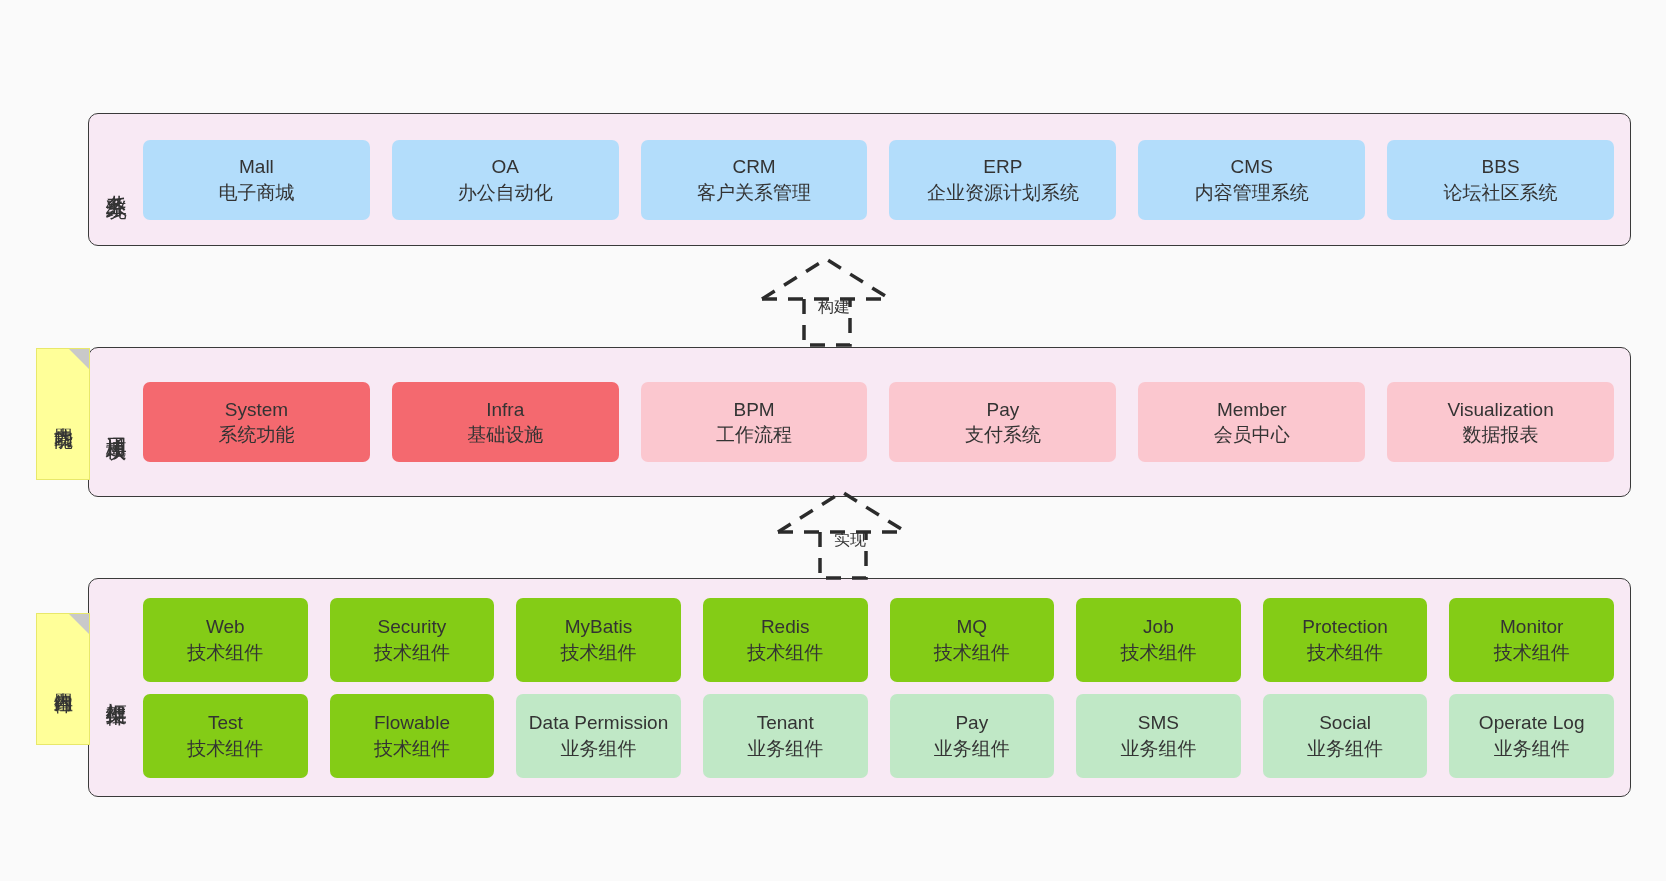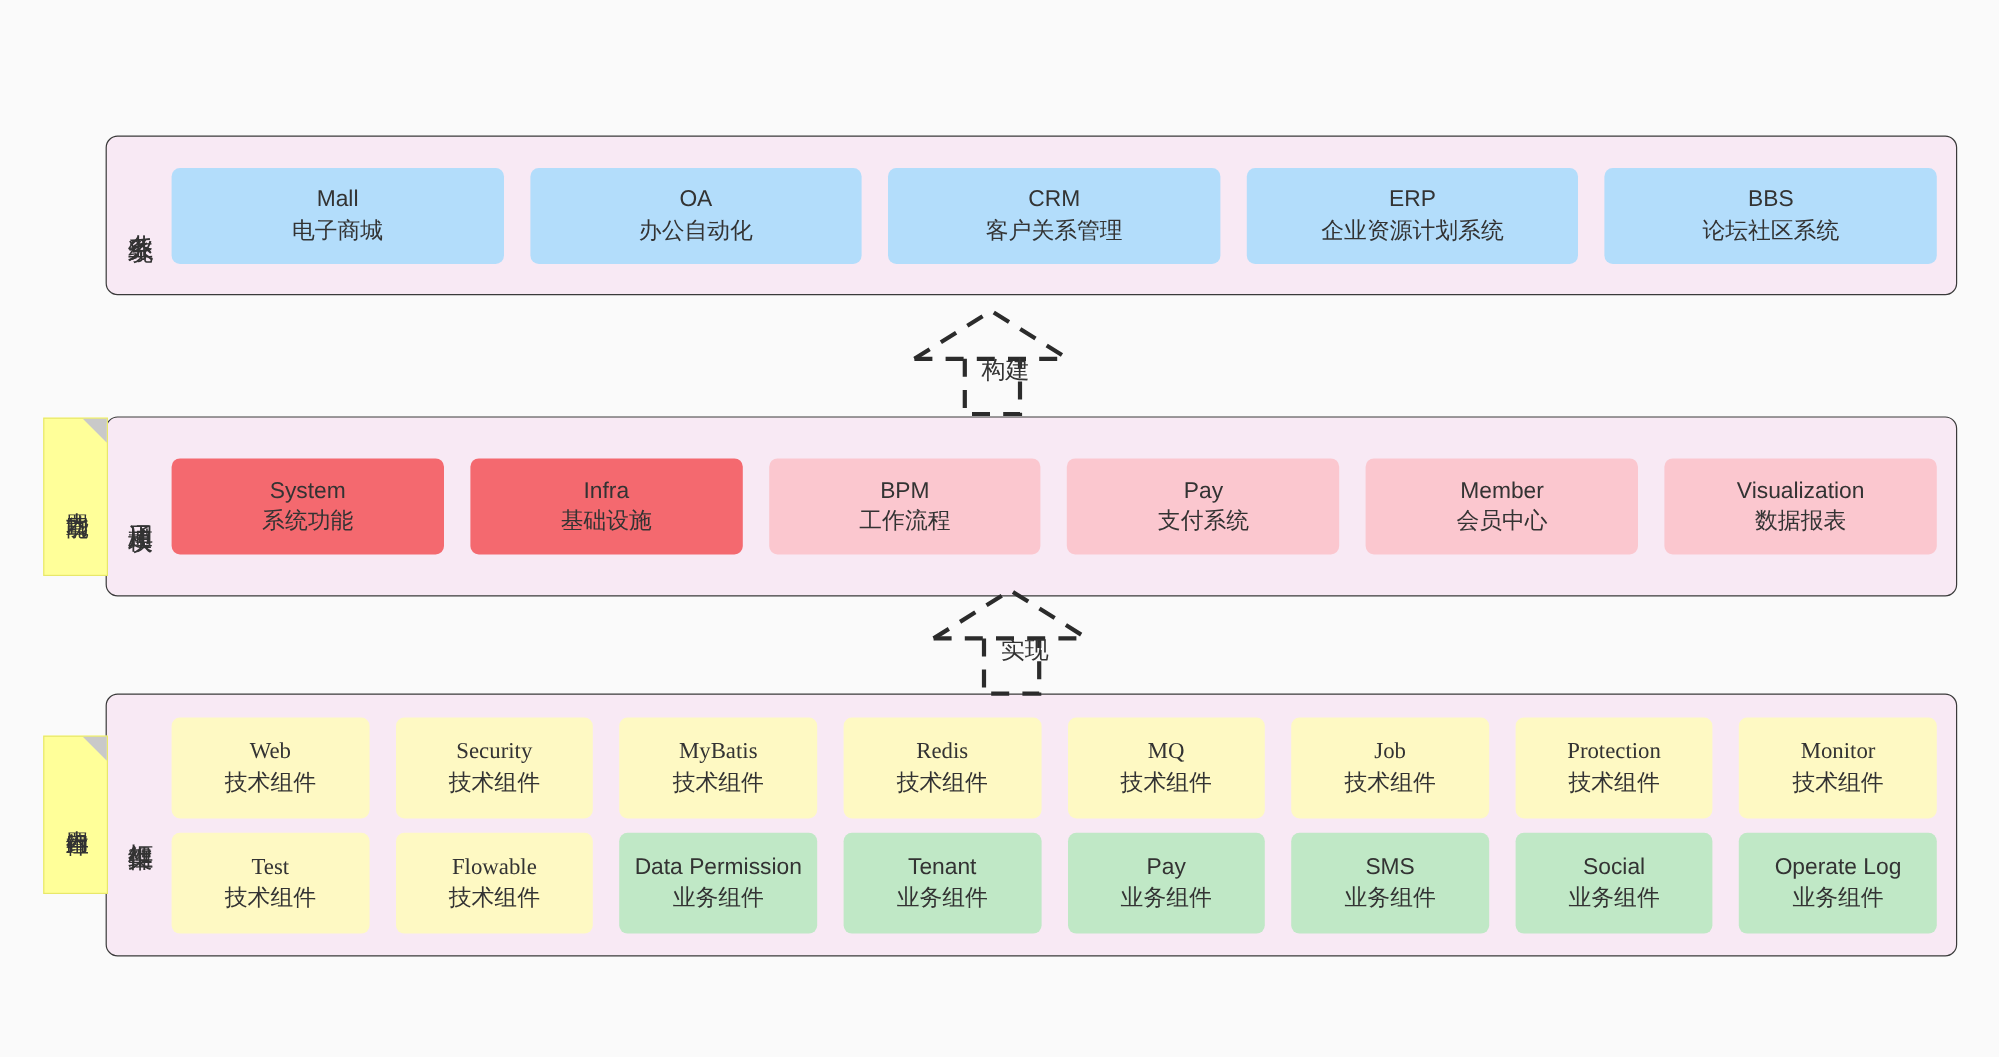--- a/index.html
+++ b/index.html
@@ -79,21 +79,21 @@
   #panel-modules  .card-row { height: 80px; }
   #panel-framework .card-row { height: 84px; }
 
   .card .t-en { display: block; }
   .card .t-cn { display: block; }
 
   
   .c-blue       { background: #b3ddfb; }
   .c-red        { background: #f4696f; }
   .c-pink       { background: #fbc7cf; }
-  .c-green      { background: #fef9c3; font-family: Liberation Serif, serif; }
+  .c-green      { background: #84cc16; }
   .c-lightgreen { background: #c0e8c6; }
 
   
   .note {
     position: absolute;
     width: 54px;
     background: #ffff99;
     border: 1px solid #e8e86a;
     box-sizing: border-box;
     display: flex;
@@ -119,21 +119,21 @@
   #note-builtin-function  { left: 36px; top: 348px; height: 132px; }
   #note-builtin-component { left: 36px; top: 613px; height: 132px; }
 
   
   .arrow { position: absolute; }
   #arrow-build    { left: 746px; top: 253px; width: 190px; height: 94px; }
   #arrow-realize  { left: 762px; top: 486px; width: 190px; height: 94px; }
   .arrow svg { display: block; overflow: visible; }
   .arrow-label {
     position: absolute;
-    font-size: 20px;
+    font-size: 16px;
     line-height: 1;
     color: #333333;
     background: transparent;
     white-space: nowrap;
   }
   #arrow-build .arrow-label   { left: 72px; top: 46px; }
   #arrow-realize .arrow-label { left: 72px; top: 46px; }
 </style>
 </head>
 <body>
@@ -150,20 +150,24 @@
           <span class="t-en">OA</span>
           <span class="t-cn">办公自动化</span>
         </div>
         <div class="card c-blue">
           <span class="t-en">CRM</span>
           <span class="t-cn">客户关系管理</span>
         </div>
         <div class="card c-blue">
           <span class="t-en">ERP</span>
           <span class="t-cn">企业资源计划系统</span>
+        </div>
+        <div class="card c-blue">
+          <span class="t-en">CMS</span>
+          <span class="t-cn">内容管理系统</span>
         </div>
         <div class="card c-blue">
           <span class="t-en">BBS</span>
           <span class="t-cn">论坛社区系统</span>
         </div>
       </div>
     </div>
 </div>
 
 <div class="panel" id="panel-modules">

